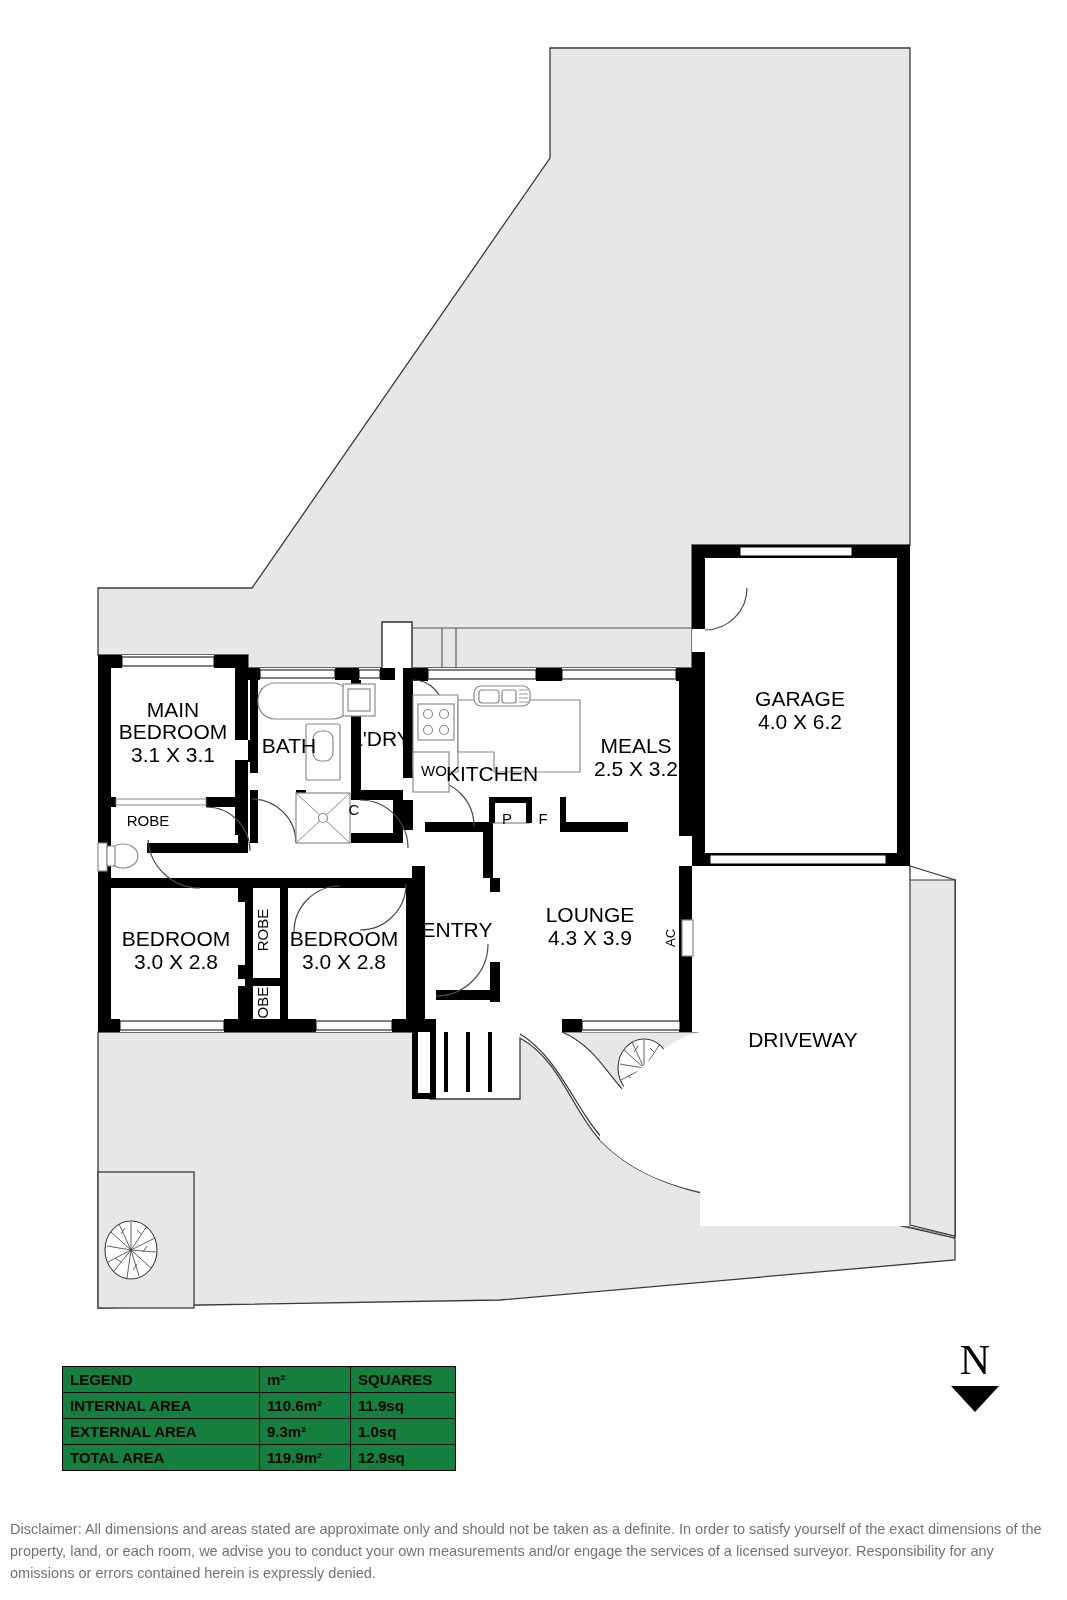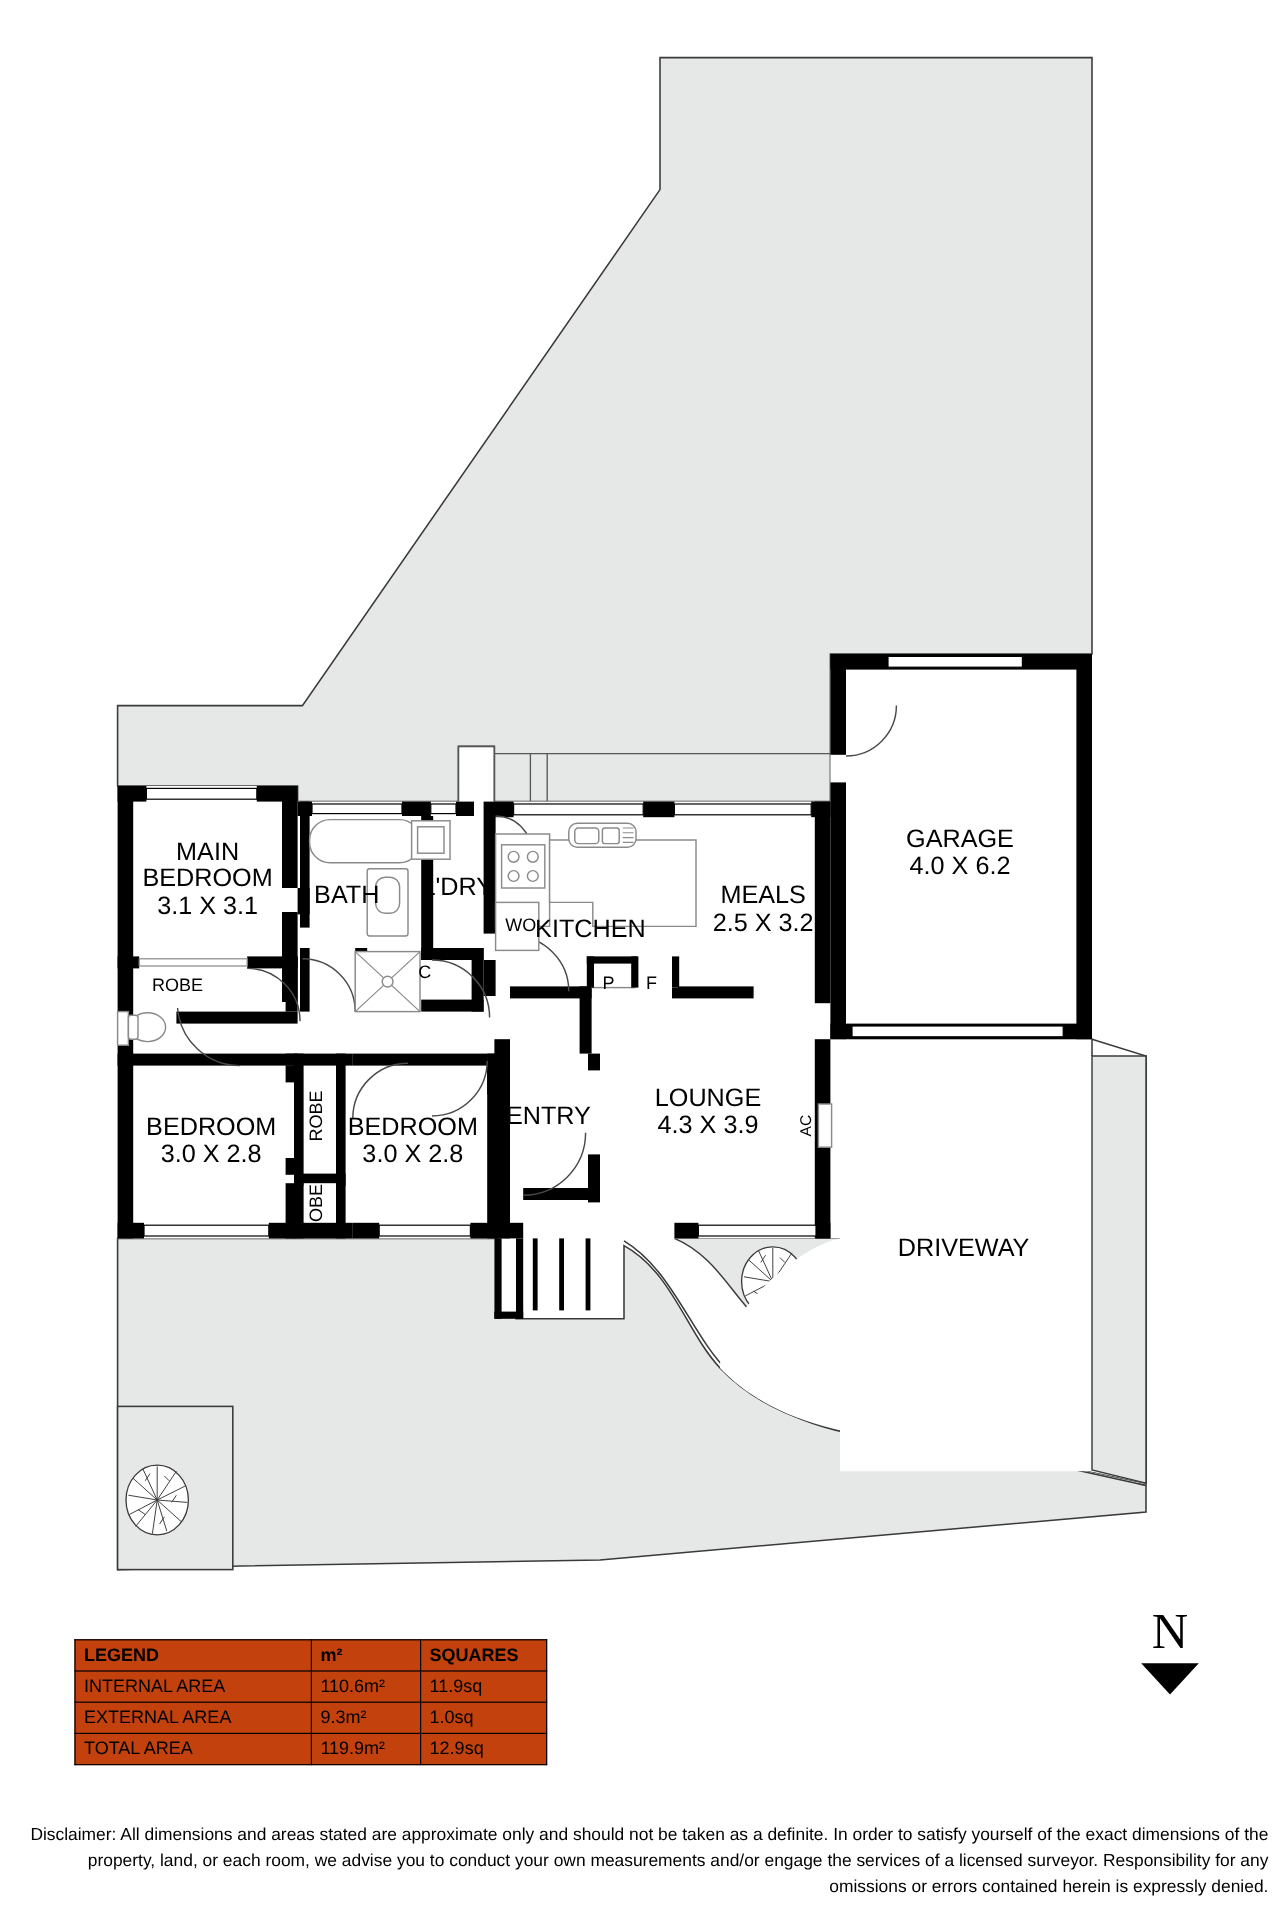--- a/index.html
+++ b/index.html
@@ -40,28 +40,29 @@
 
   
   #legend-table {
     position: absolute;
     left: 62px;
     top: 1366px;
     border-collapse: collapse;
     font-family: "Liberation Sans", sans-serif;
     font-size: 15px;
     color: #000;
-    background: #c2410c;
+    background: #15803d;
   }
   #legend-table td, #legend-table th {
     border: 1px solid #000;
     padding: 2px 7px;
     height: 21px;
     line-height: 21px;
     white-space: nowrap;
+    font-weight: bold;
   }
   #legend-table th { font-weight: bold; }
   #legend-table .c-label { width: 182px; text-align: left; }
   #legend-table .c-m2   { width: 76px; text-align: left; }
   #legend-table .c-sq   { width: 90px; text-align: left; }
 
   
   #north-indicator {
     position: absolute;
     left: 920px;
@@ -82,25 +83,25 @@
     border-right: 24px solid transparent;
     border-top: 26px solid #000;
   }
 
   
   #disclaimer {
     position: absolute;
     left: 10px;
     top: 1518px;
     width: 1047px;
-    text-align: right;
+    text-align: left;
     font-family: "Liberation Sans", sans-serif;
     font-size: 14.5px;
     line-height: 22px;
-    color: #000000;
+    color: #737373;
   }
 </style>
 </head>
 <body>
 
 <div id="plan-root">
 
   <svg class="plan" viewBox="0 0 1067 1600" xmlns="http://www.w3.org/2000/svg">
 
     <g>

